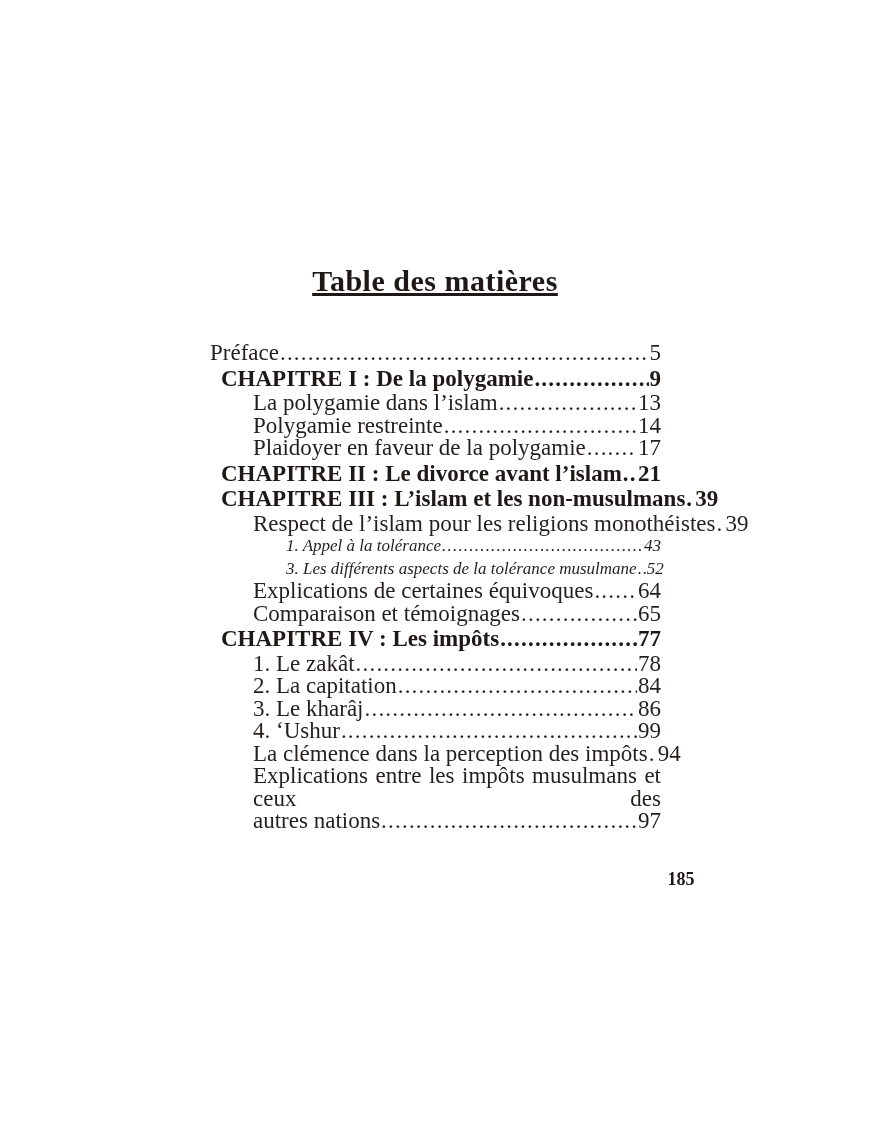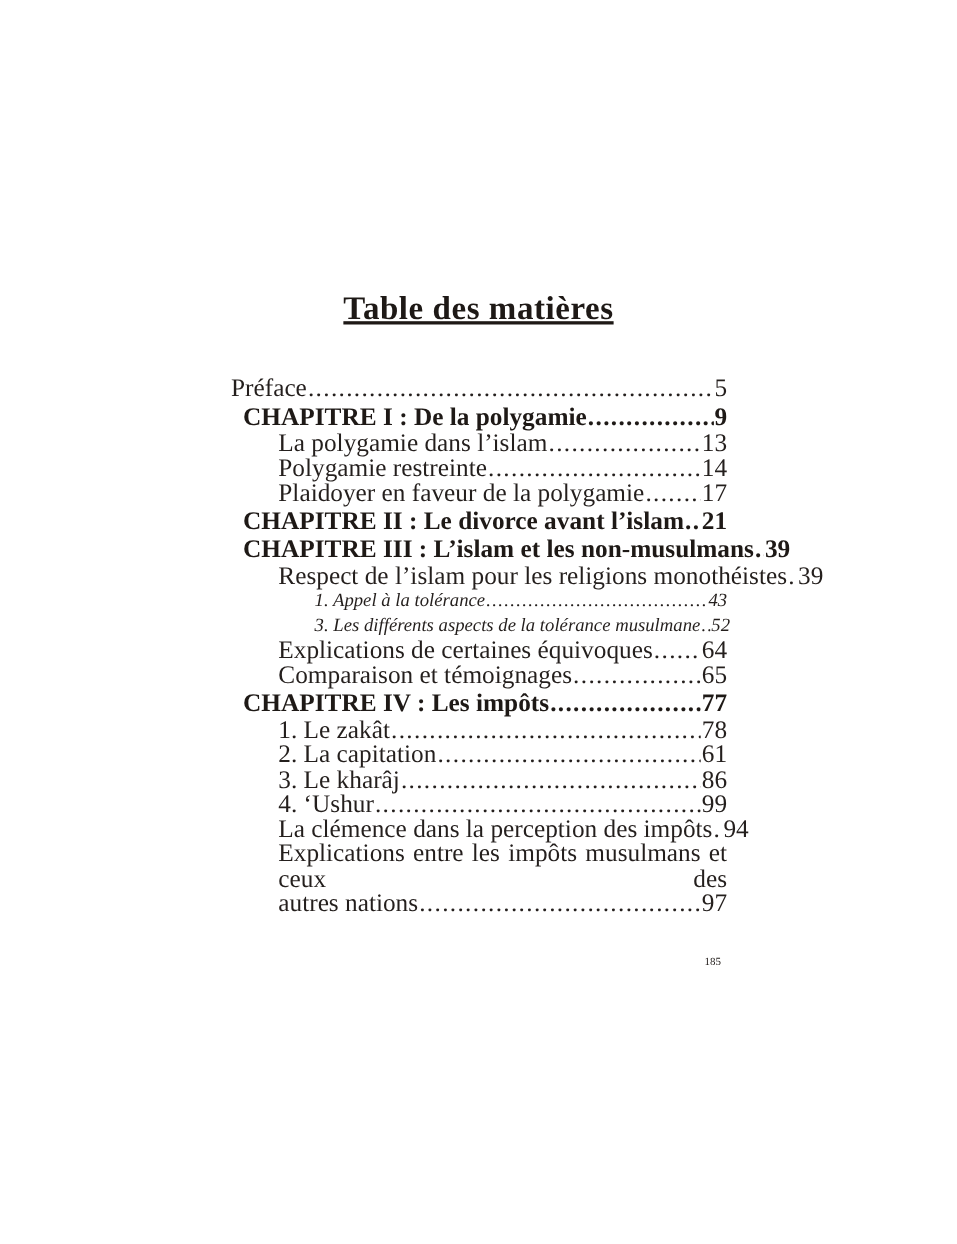--- a/index.html
+++ b/index.html
@@ -70,25 +70,25 @@
     min-width: 8px;
   }
   .dots::before {
     content: "....................................................................................................................................................";
     letter-spacing: 1.2px;
   }
   .toc-page { flex: 0 0 auto; }
   .folio {
     position: absolute;
     top: 869px;
-    left: 608px;
+    left: 641px;
     width: 80px;
     text-align: center;
-    font-size: 10px;
-    font-weight: normal;
+    font-size: 18px;
+    font-weight: bold;
     color: #1e1916;
   }
 </style>
 </head>
 <body>
 
 <div class="page">
 
   <div class="page-title">Table des matières</div>
 
@@ -159,21 +159,21 @@
     <span class="toc-page">77</span>
   </div>
       <div class="toc-row lvl-sub">
     <span class="toc-label">1. Le zakât</span>
     <span class="dots"></span>
     <span class="toc-page">78</span>
   </div>
       <div class="toc-row lvl-sub">
     <span class="toc-label">2. La capitation</span>
     <span class="dots"></span>
-    <span class="toc-page">61</span>
+    <span class="toc-page">84</span>
   </div>
       <div class="toc-row lvl-sub">
     <span class="toc-label">3. Le kharâj</span>
     <span class="dots"></span>
     <span class="toc-page">86</span>
   </div>
       <div class="toc-row lvl-sub">
     <span class="toc-label">4. ‘Ushur</span>
     <span class="dots"></span>
     <span class="toc-page">99</span>

